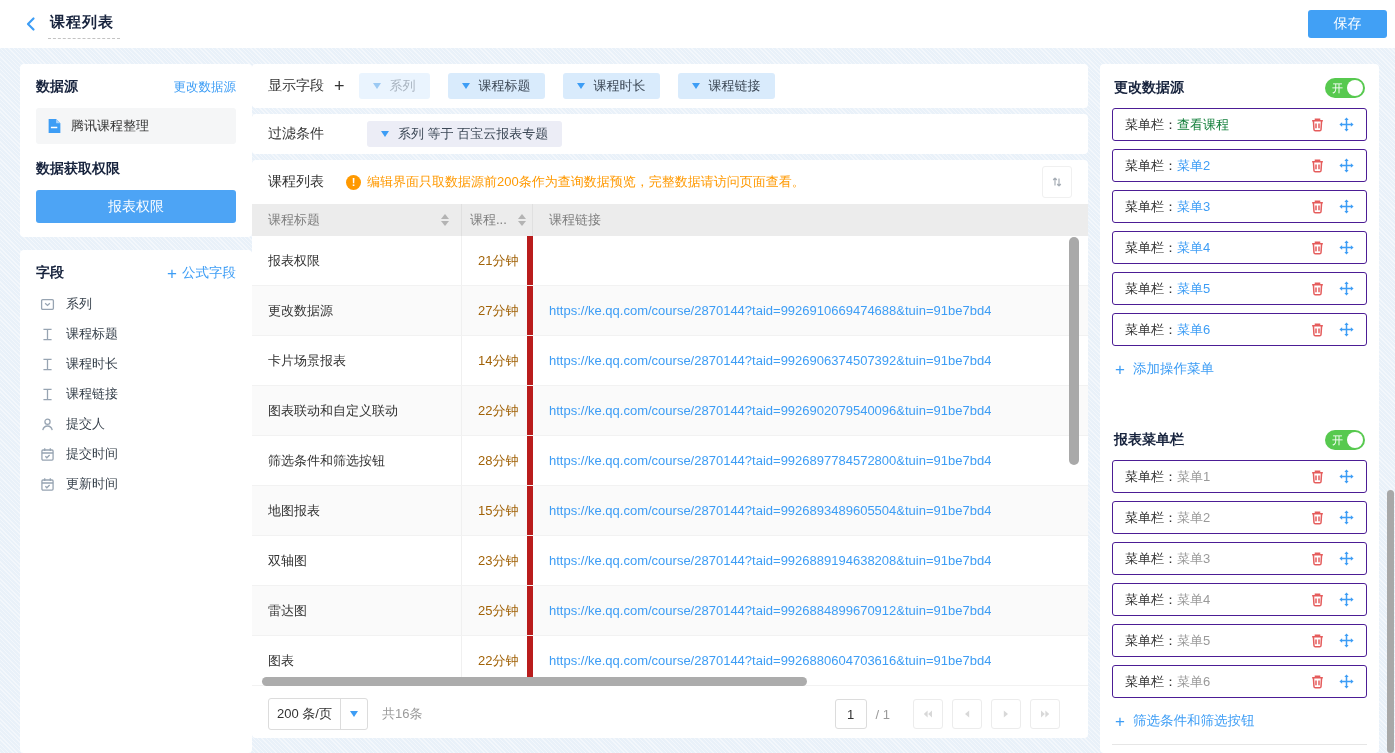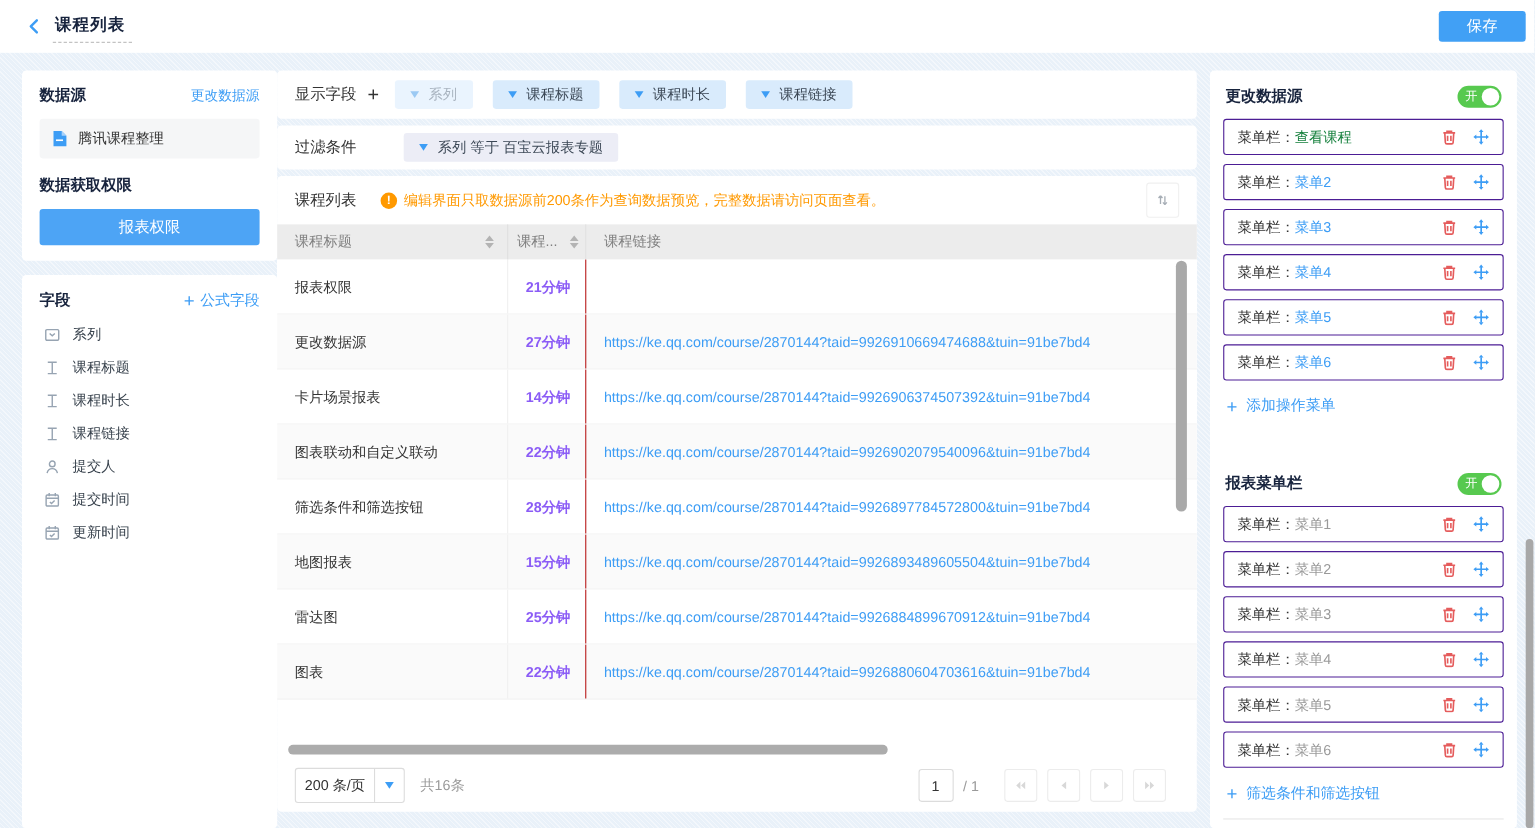--- a/index.html
+++ b/index.html
@@ -63,21 +63,21 @@
   .ghc.c2 { width:71px; padding:0 6px 0 8px; justify-content:space-between; }
   .ghc.c3 { flex:1; padding:0 16px; border-right:none; }
   .sorter { display:flex; flex-direction:column; gap:2px; cursor:pointer; }
   .sorter .up { width:0; height:0; border-left:4px solid transparent; border-right:4px solid transparent; border-bottom:5px solid #b3b3b3; }
   .sorter .dn { width:0; height:0; border-left:4px solid transparent; border-right:4px solid transparent; border-top:5px solid #b3b3b3; }
   .grid-body { }
   .trow { height:50px; display:flex; border-bottom:1px solid #f2f2f2; font-size:13px; background:#fff; }
   .trow:nth-child(even) { background:#fafafa; }
   .tcell { display:flex; align-items:center; overflow:hidden; white-space:nowrap; }
   .tcell.c1 { width:210px; padding:0 16px; color:#333; border-right:1px solid #f0f0f0; }
-  .tcell.c2 { width:71px; padding:0 8px 0 16px; color:#8b5cf6; border-right:1px solid #b91c1c;font-weight:bold; }
+  .tcell.c2 { width:71px; padding:0 8px 0 16px; color:#a16207; border-right:6px solid #b91c1c; }
   .tcell.c3 { flex:1; padding:0 16px; }
   .lnk { color:#3d9df5; text-decoration:none; overflow:hidden; white-space:nowrap; cursor:pointer; }
   .vthumb { position:absolute; right:9px; top:77px; width:10px; height:228px; background:#a9a9a9; border-radius:5px; cursor:pointer; }
   .hthumb { position:absolute; left:10px; top:517px; width:545px; height:9px; background:#acacac; border-radius:4.5px; cursor:pointer; }
   .pager { position:absolute; left:0; bottom:0; width:100%; height:48px; display:flex; align-items:center; padding:0 28px 0 16px; }
   .psize { width:100px; height:32px; border:1px solid #dcdcdc; border-radius:3px; display:flex; align-items:stretch; cursor:pointer; background:#fff; }
   .psize .pval { flex:1; display:flex; align-items:center; justify-content:center; font-size:13px; color:#333; }
   .psize .dd { width:27px; border-left:1px solid #dcdcdc; display:flex; align-items:center; justify-content:center; }
   .total { margin-left:14px; color:#9a9a9a; font-size:13px; }
   .pg-right { margin-left:auto; display:flex; align-items:center; gap:9px; }
@@ -294,20 +294,27 @@
           </div>
       </div>
       <div class="trow">
         <div class="tcell c1">地图报表</div>
         <div class="tcell c2">15分钟</div>
         <div class="tcell c3">
             <a class="lnk">https://ke.qq.com/course/2870144?taid=9926893489605504&amp;tuin=91be7bd4</a>
           </div>
       </div>
       <div class="trow">
+        <div class="tcell c1">双轴图</div>
+        <div class="tcell c2">23分钟</div>
+        <div class="tcell c3">
+            <a class="lnk">https://ke.qq.com/course/2870144?taid=9926889194638208&amp;tuin=91be7bd4</a>
+          </div>
+      </div>
+      <div class="trow">
         <div class="tcell c1">雷达图</div>
         <div class="tcell c2">25分钟</div>
         <div class="tcell c3">
             <a class="lnk">https://ke.qq.com/course/2870144?taid=9926884899670912&amp;tuin=91be7bd4</a>
           </div>
       </div>
       <div class="trow">
         <div class="tcell c1">图表</div>
         <div class="tcell c2">22分钟</div>
         <div class="tcell c3">

